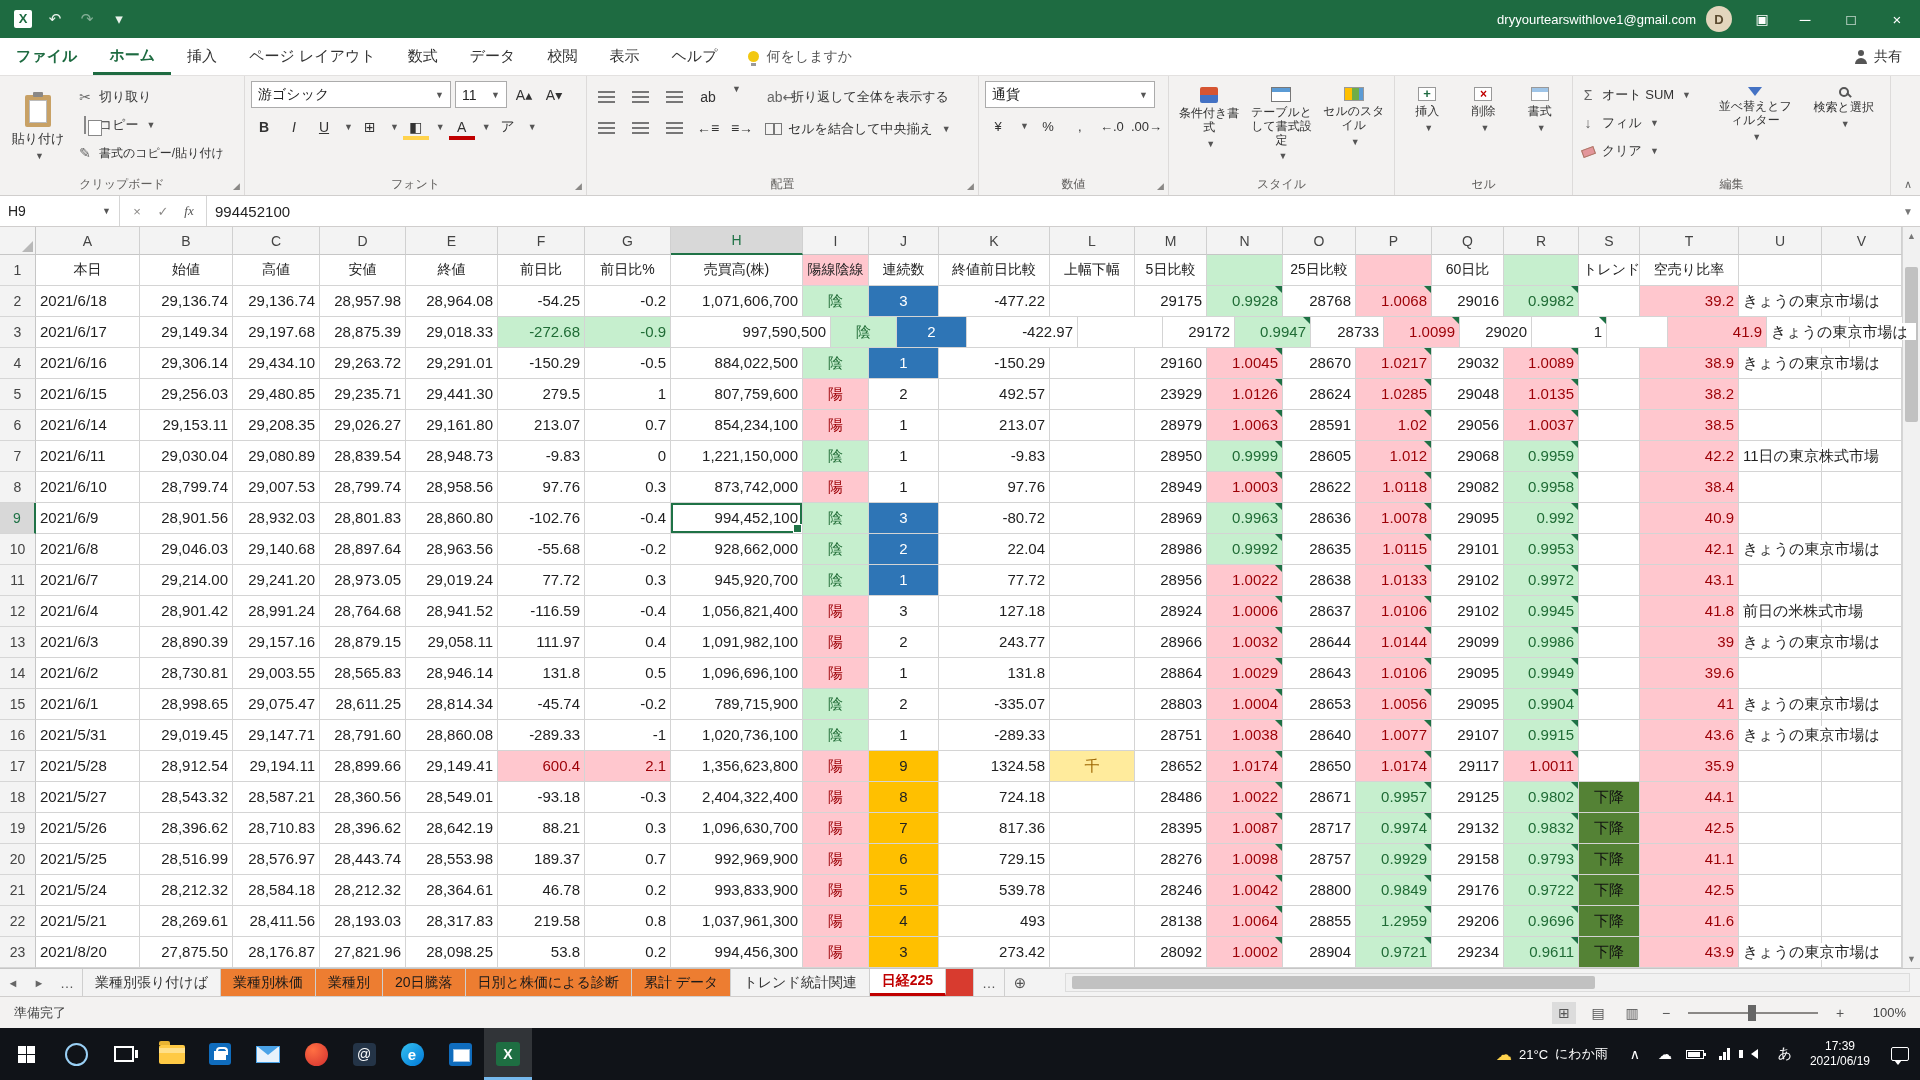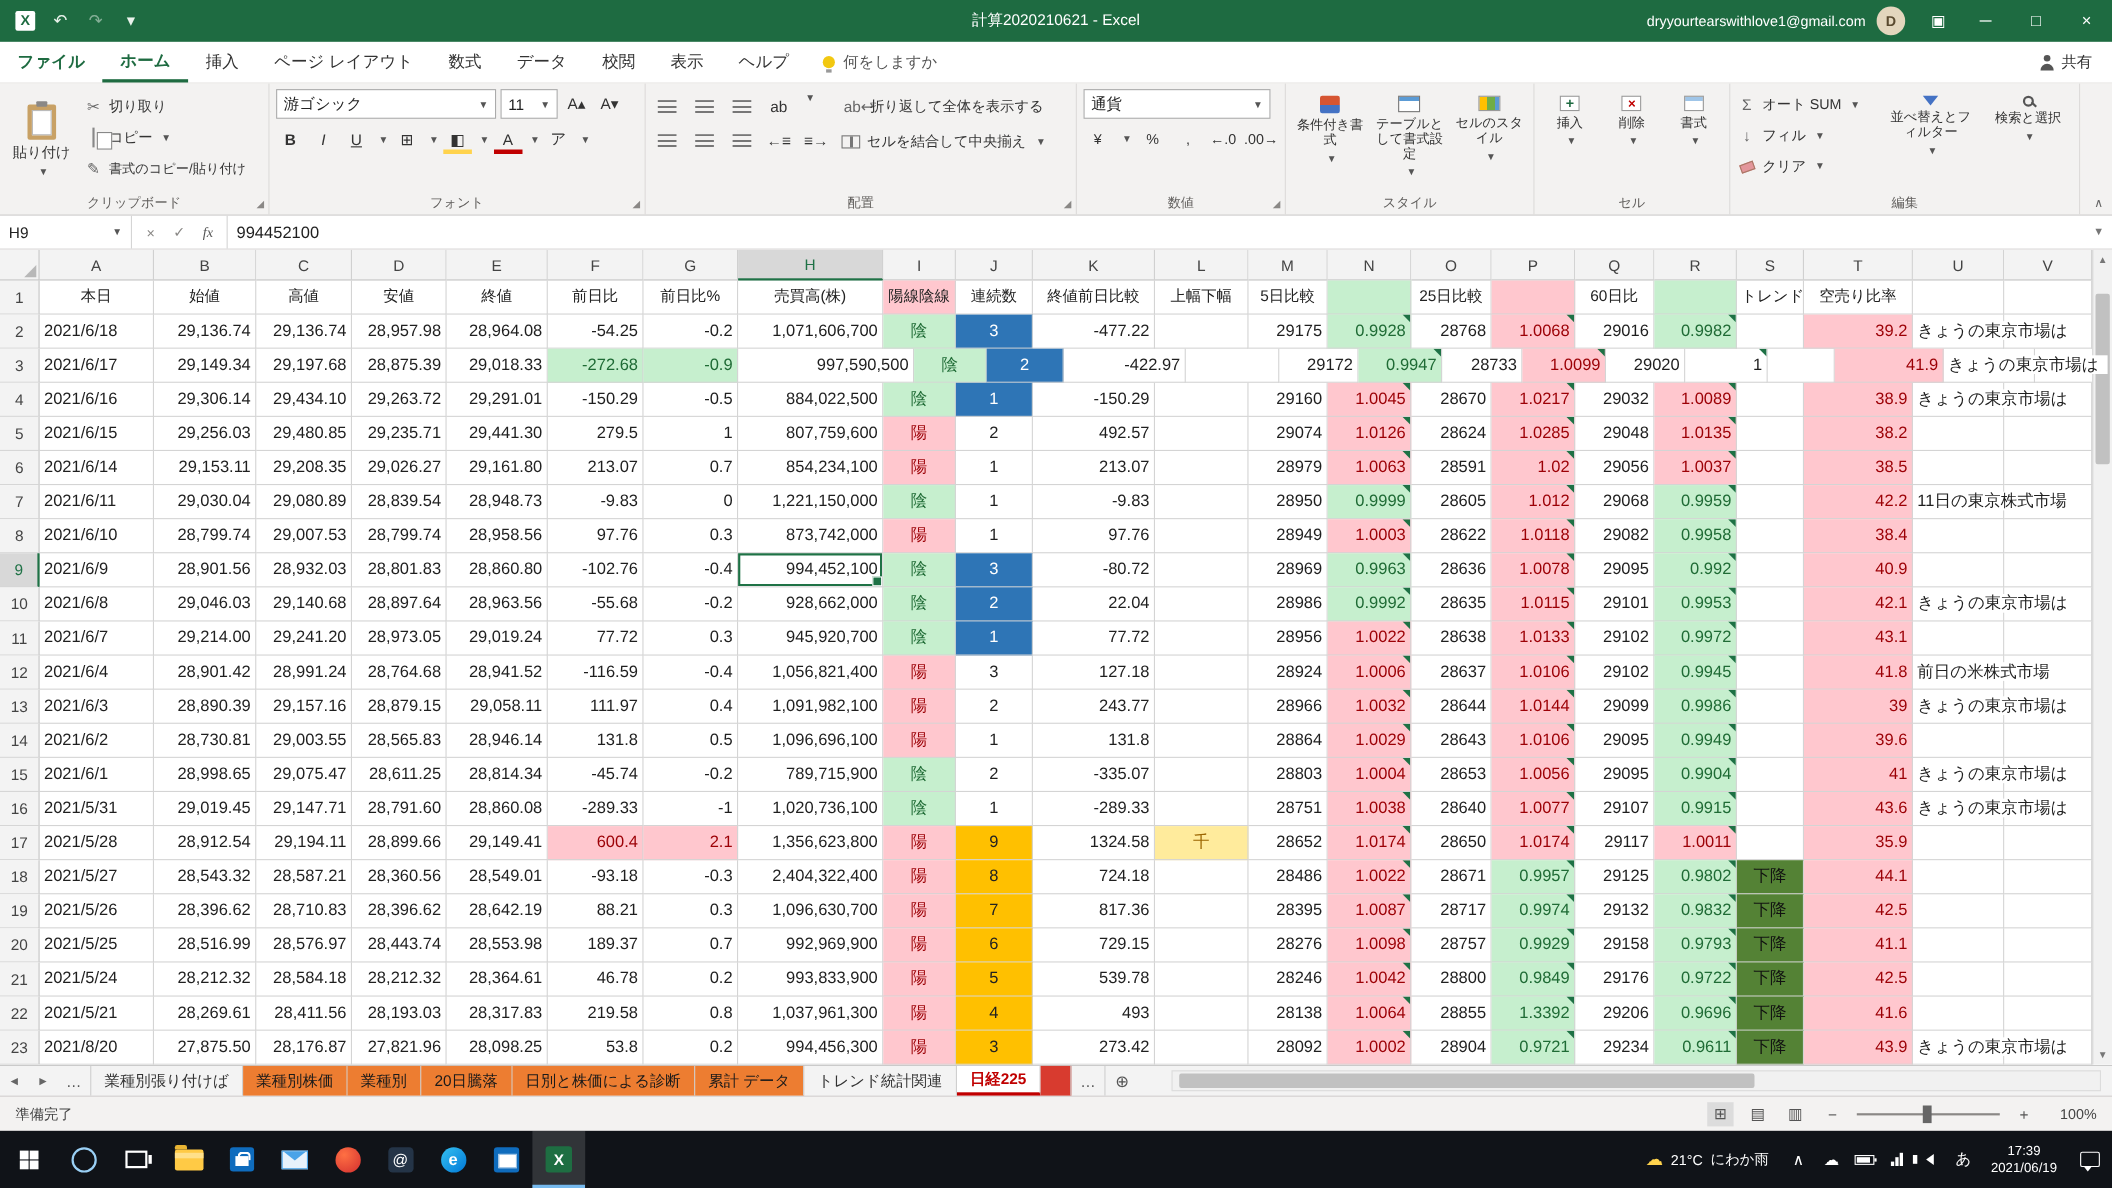--- a/index.html
+++ b/index.html
@@ -196,21 +196,20 @@
 
   <div class="titlebar">
     <div class="qat">
       <span class="qat-btn">
           <span class="xl-logo"></span>
         </span>
       <span class="qat-btn">↶</span>
       <span class="qat-btn dim">↷</span>
       <span class="qat-btn">▾</span>
     </div>
-    <div class="tb-title">計算2020210621 - Excel</div>
     <div class="tb-right">
       <span class="tb-email">dryyourtearswithlove1@gmail.com</span>
       <span class="avatar">D</span>
       <span class="tb-ic">▣</span>
       <span class="win-btn">─</span>
       <span class="win-btn">□</span>
       <span class="win-btn">×</span>
     </div>
   </div>
 
@@ -578,21 +577,21 @@
           <div class="cell a-right" style="width: 87px;">29,480.85</div>
           <div class="cell a-right" style="width: 86px;">29,235.71</div>
           <div class="cell a-right" style="width: 92px;">29,441.30</div>
           <div class="cell a-right" style="width: 87px;">279.5</div>
           <div class="cell a-right" style="width: 86px;">1</div>
           <div class="cell a-right" style="width: 132px;">807,759,600</div>
           <div class="cell a-center c-pink" style="width: 66px;">陽</div>
           <div class="cell a-center" style="width: 70px;">2</div>
           <div class="cell a-right" style="width: 111px;">492.57</div>
           <div class="cell a-center" style="width: 85px;"></div>
-          <div class="cell a-right" style="width: 72px;">29074</div>
+          <div class="cell a-right" style="width: 72px;">23929</div>
           <div class="cell a-right c-pink tri" style="width: 76px;">1.0126</div>
           <div class="cell a-right" style="width: 73px;">28624</div>
           <div class="cell a-right c-pink tri" style="width: 76px;">1.0285</div>
           <div class="cell a-right" style="width: 72px;">29048</div>
           <div class="cell a-right c-pink tri" style="width: 75px;">1.0135</div>
           <div class="cell a-center" style="width: 61px;"></div>
           <div class="cell a-right c-pink" style="width: 99px;">38.2</div>
           <div class="cell a-left" style="width: 83px;"></div>
           <div class="cell a-left" style="width: 80px;"></div>
         </div>
@@ -1006,21 +1005,21 @@
           <div class="cell a-right" style="width: 87px;">219.58</div>
           <div class="cell a-right" style="width: 86px;">0.8</div>
           <div class="cell a-right" style="width: 132px;">1,037,961,300</div>
           <div class="cell a-center c-pink" style="width: 66px;">陽</div>
           <div class="cell a-center c-orange" style="width: 70px;">4</div>
           <div class="cell a-right" style="width: 111px;">493</div>
           <div class="cell a-center" style="width: 85px;"></div>
           <div class="cell a-right" style="width: 72px;">28138</div>
           <div class="cell a-right c-pink tri" style="width: 76px;">1.0064</div>
           <div class="cell a-right" style="width: 73px;">28855</div>
-          <div class="cell a-right c-green tri" style="width: 76px;">1.3392</div>
+          <div class="cell a-right c-green tri" style="width: 76px;">1.2959</div>
           <div class="cell a-right" style="width: 72px;">29206</div>
           <div class="cell a-right c-green tri" style="width: 75px;">0.9696</div>
           <div class="cell a-center c-down" style="width: 61px;">下降</div>
           <div class="cell a-right c-pink" style="width: 99px;">41.6</div>
           <div class="cell a-left" style="width: 83px;"></div>
           <div class="cell a-left" style="width: 80px;"></div>
         </div>
         <div class="grow">
           <div class="rowh" style="width: 36px;">23</div>
           <div class="cell a-left" style="width: 104px;">2021/8/20</div>

